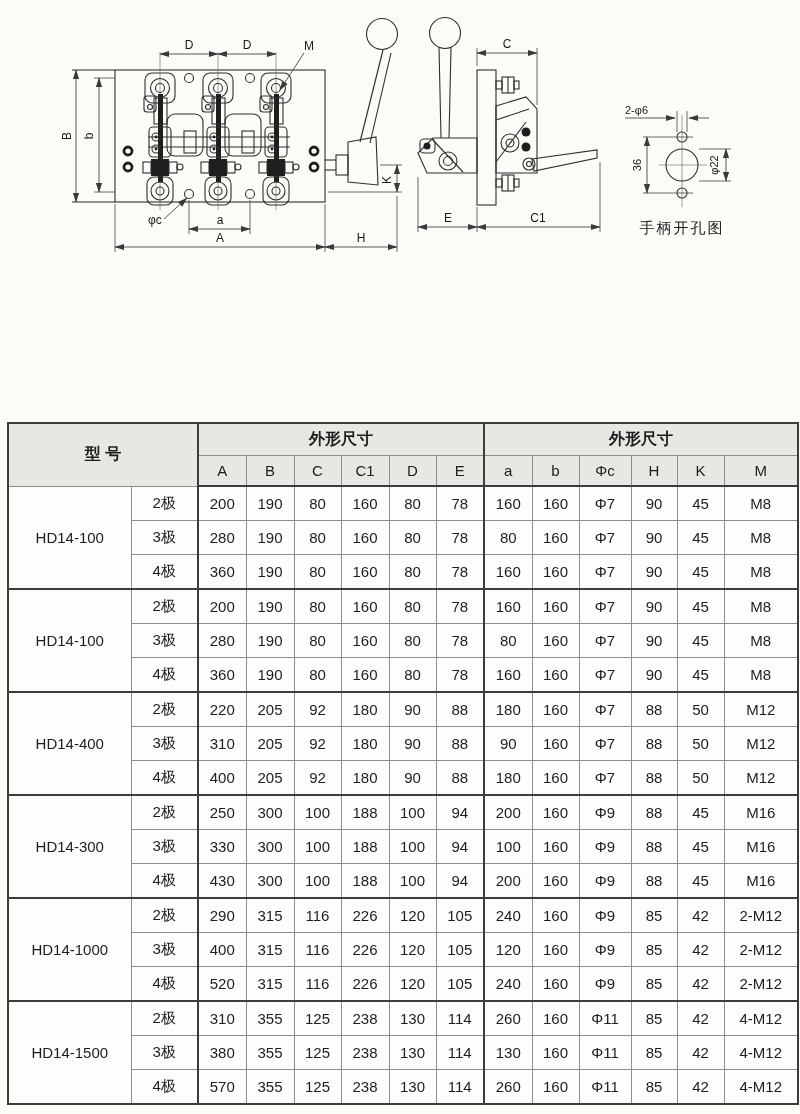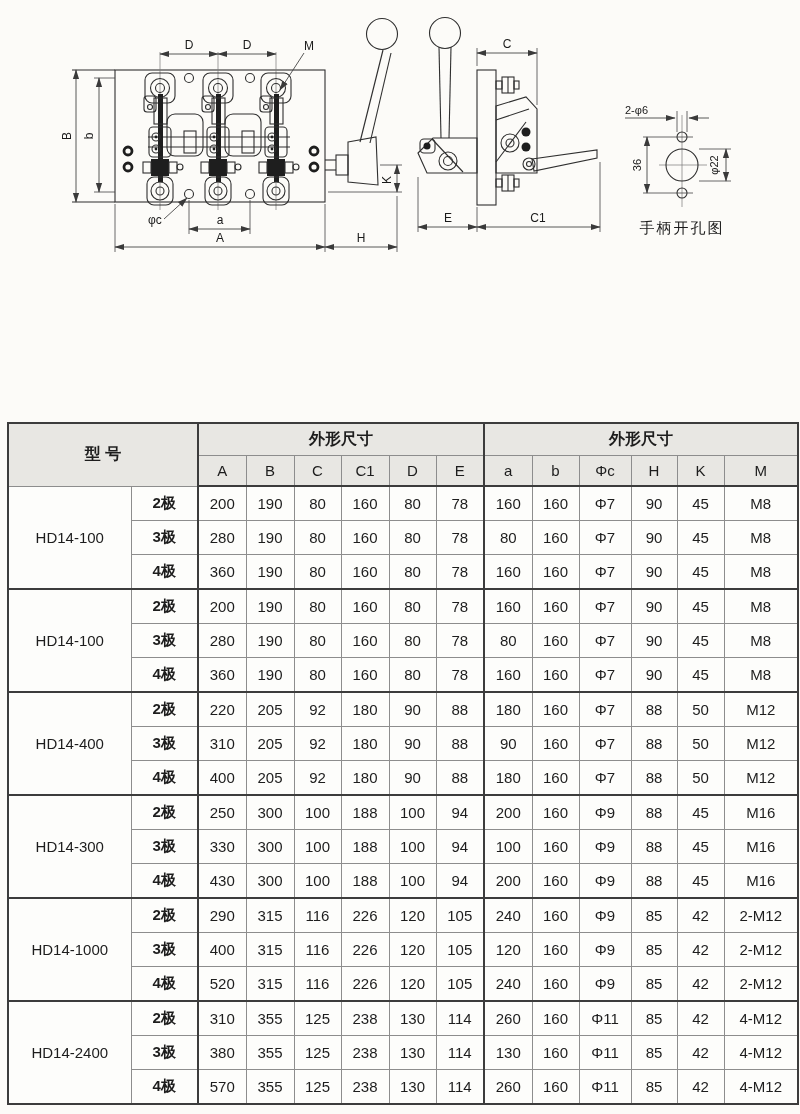--- a/index.html
+++ b/index.html
@@ -32,21 +32,21 @@
   table.dims th, table.dims td {
     border:1px solid #8d8d8d;
     text-align:center; vertical-align:middle;
     color:#1d1d1d; padding:0;
   }
   table.dims thead th { background:#e8e7e3; }
   th.group { height:31px; font-size:16px; font-weight:bold;margin-left:44px; }
   tr.sub th { height:29px; font-size:15px; font-weight:normal; border-bottom:2px solid #3c3c3c; }
   table.dims td { height:33px; font-size:15px; }
   td.model-cell { font-size:15px; }
-  td.pole-cell { font-size:14px;font-weight:bold; }
+  td.pole-cell { font-size:14px; }
   .sep-left { border-left:2px solid #3c3c3c !important; }
   tr.group-start td { border-top:2px solid #3c3c3c; }
 </style>
 </head>
 <body>
 
 <div class="page">
 
   <div class="drawings">
 
@@ -510,21 +510,21 @@
           <td>120</td>
           <td>105</td>
           <td class="sep-left">240</td>
           <td>160</td>
           <td>Φ9</td>
           <td>85</td>
           <td>42</td>
           <td>2-M12</td>
         </tr>
         <tr class="group-start">
-          <td rowspan="3" class="model-cell">HD14-2400</td>
+          <td rowspan="3" class="model-cell">HD14-1500</td>
           <td class="pole-cell">2极</td>
           <td class="sep-left">310</td>
           <td>355</td>
           <td>125</td>
           <td>238</td>
           <td>130</td>
           <td>114</td>
           <td class="sep-left">260</td>
           <td>160</td>
           <td>Φ11</td>

